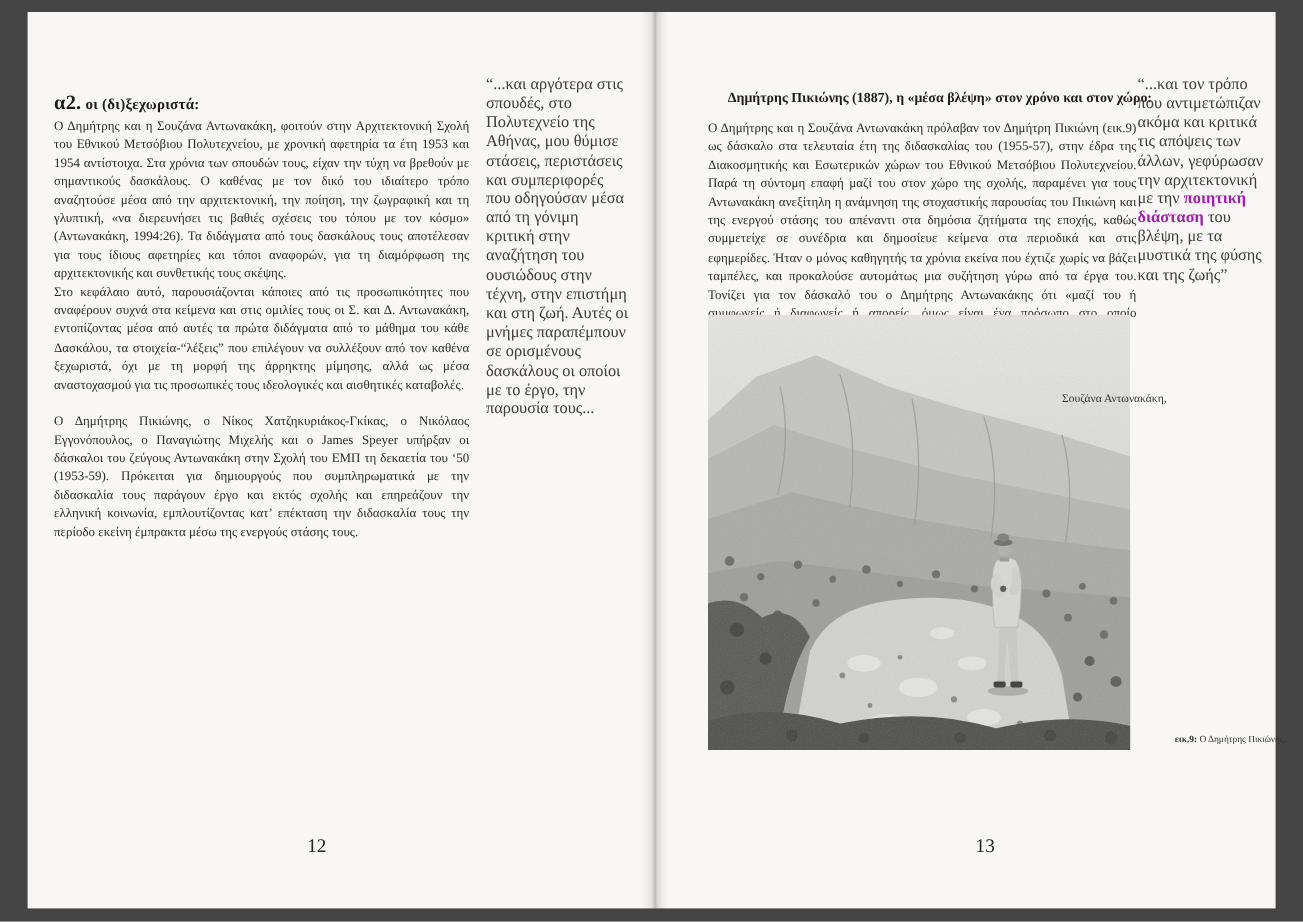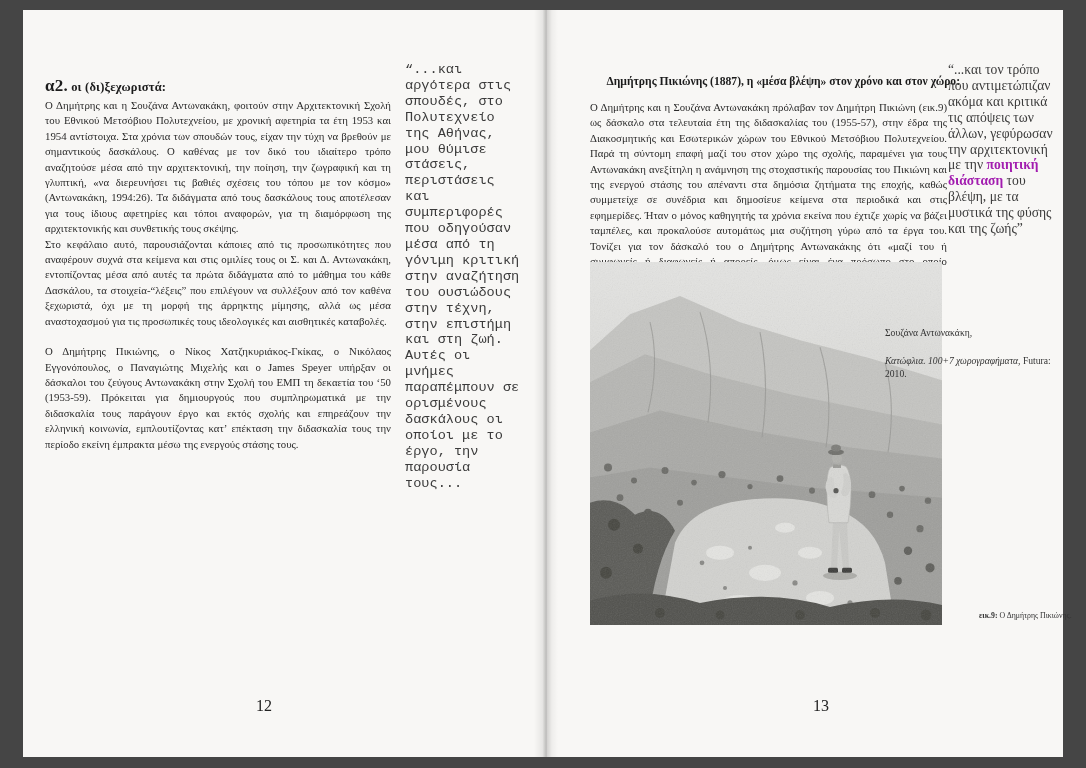--- a/index.html
+++ b/index.html
@@ -34,21 +34,21 @@
   .left-heading .h-rest{font-size:12.5px;}
   .body-text{
     font-size:10.8px;line-height:15.4px;text-align:justify;color:#2a2a2a;
   }
   .left-body{left:22px;top:88px;width:346px;}
   .body-text p{margin:0;}
   .body-text p.gap-before{margin-top:15px;}
   .pull-quote{
     font-size:13.6px;line-height:15.9px;color:#3b3b3b;text-align:left;
   }
-  .mid-quote{left:382px;top:52px;width:120px;font-family:Liberation Mono, monospace;}
+  .mid-quote{left:382px;top:52px;width:120px;}
   .page-number{font-size:16px;color:#222;text-align:center;}
   .pn-left{left:211px;top:687px;width:60px;}
   .pn-right{left:768px;top:687px;width:60px;}
   
   .right-heading{
     left:567px;top:52px;width:358px;
     font-size:11.6px;line-height:15px;font-weight:bold;color:#1c1c1c;
   }
   .right-body{left:567px;top:90px;width:357px;}
   .photo-frame{left:567px;top:252px;width:352px;height:363px;overflow:hidden;}
@@ -212,22 +212,19 @@
     <div class="abs fig-caption">
       <span class="cap-label">εικ.9:</span><span> Ο Δημήτρης Πικιώνης.</span>
     </div>
 
     <div class="abs right-quote pull-quote">
       <span>“...και τον τρόπο που αντιμετώπιζαν ακόμα και κριτικά τις απόψεις των άλλων, γεφύρωσαν την αρχιτεκτονική με την </span><span class="q-bold">ποιητική διάσταση</span><span> του βλέψη, με τα μυστικά της φύσης και της ζωής”</span>
     </div>
 
     <div class="abs attribution">
       <span class="attr-name">Σουζάνα Αντωνακάκη,</span>
-      <span class="attr-work-block">
-        <span class="attr-work">Κατώφλια. 100+7 χωρογραφήματα</span><span>, Futura: 2010.</span>
-      </span>
     </div>
 
     <div class="abs page-number pn-right">13</div>
 
     <div class="seam"></div>
   </div>
 </div>
 
 </body></html>

